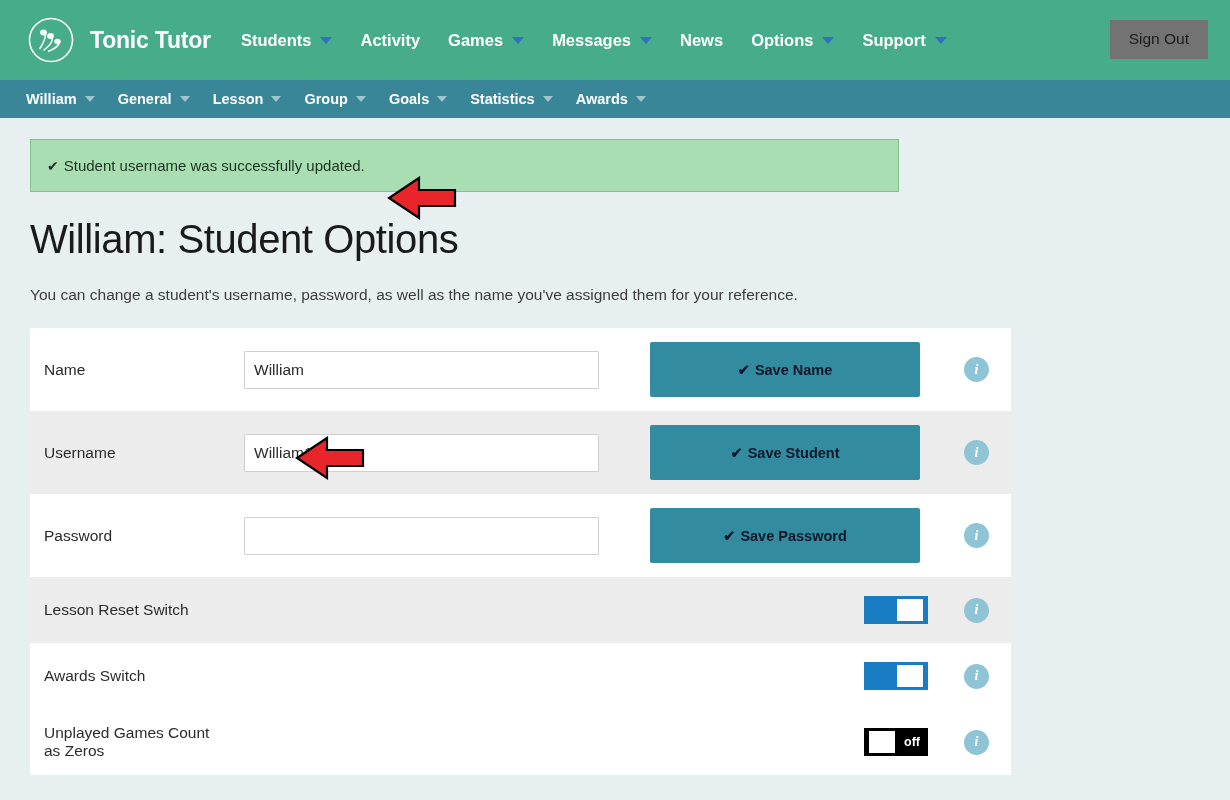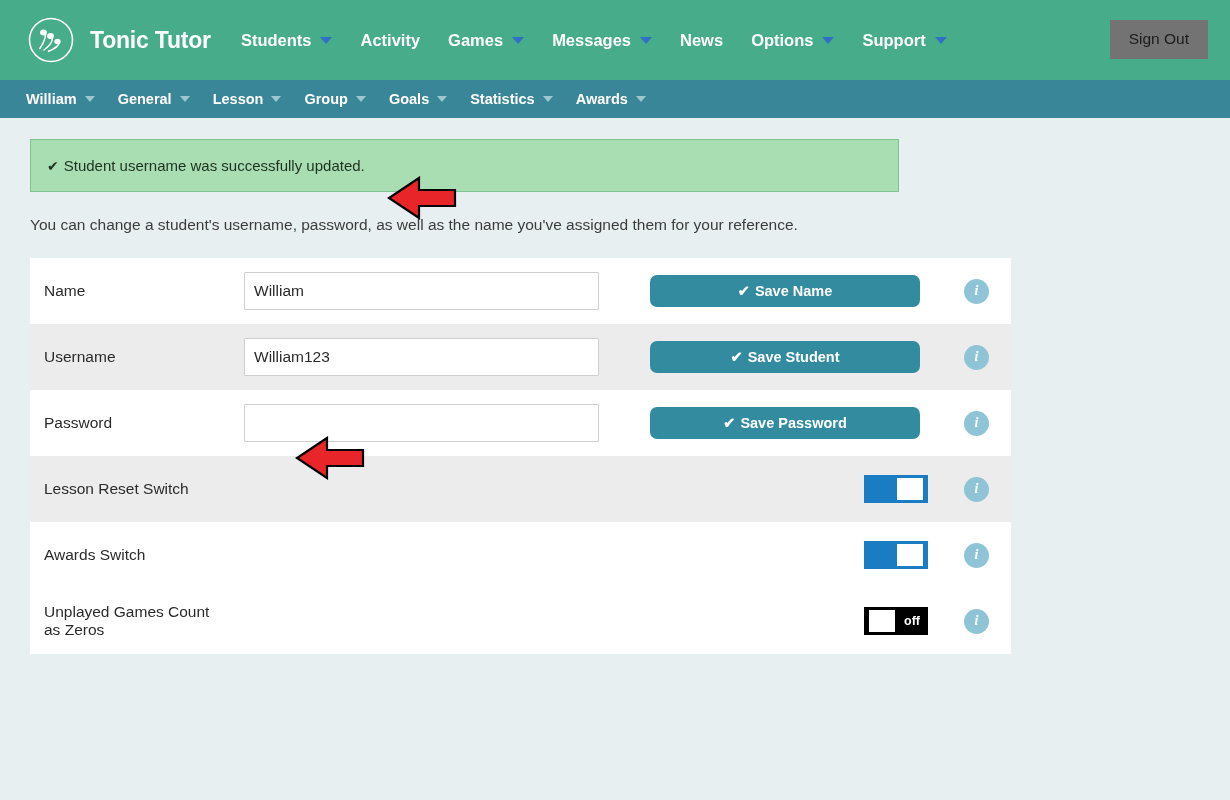--- a/index.html
+++ b/index.html
@@ -167,29 +167,29 @@
     background: #ffffff;
     font-family: "Liberation Sans", sans-serif;
     font-size: 15.5px;
     color: #2b2b2b;
     padding: 0 9px;
     outline: none;
     border-radius: 1px;
   }
   .save-btn {
     width: 270px;
-    height: 32px;
+    height: 55px;
     background: #338ba0;
-    color: #ffffff;
+    color: #0f172a;
     border: none;
     font-family: "Liberation Sans", sans-serif;
     font-size: 14.5px;
     font-weight: bold;
     cursor: pointer;
-    border-radius: 7px;
+    border-radius: 2px;
   }
   .save-btn .ck { margin-right: 5px; }
 
   .info-icon {
     width: 25px;
     height: 25px;
     border-radius: 50%;
     background: #8fc4d6;
     color: #ffffff;
     display: inline-flex;
@@ -321,20 +321,21 @@
     <span class="caret-light"></span>
   </div>
 </div>
 
 <div class="content">
 
   <div class="alert-success">
     <span class="alert-check">✔</span><span>Student username was successfully updated.</span>
   </div>
 
+  <h1 class="page-title">William: Student Options</h1>
   <p class="page-desc">You can change a student's username, password, as well as the name you've assigned them for your reference.</p>
 
   <table class="opt-table">
     <tbody>
       <tr class="odd">
         <td class="cell-label">Name</td>
         <td class="cell-input">
           <input class="txt-input" type="text" value="William" style="">
         </td>
         <td class="cell-btn">

